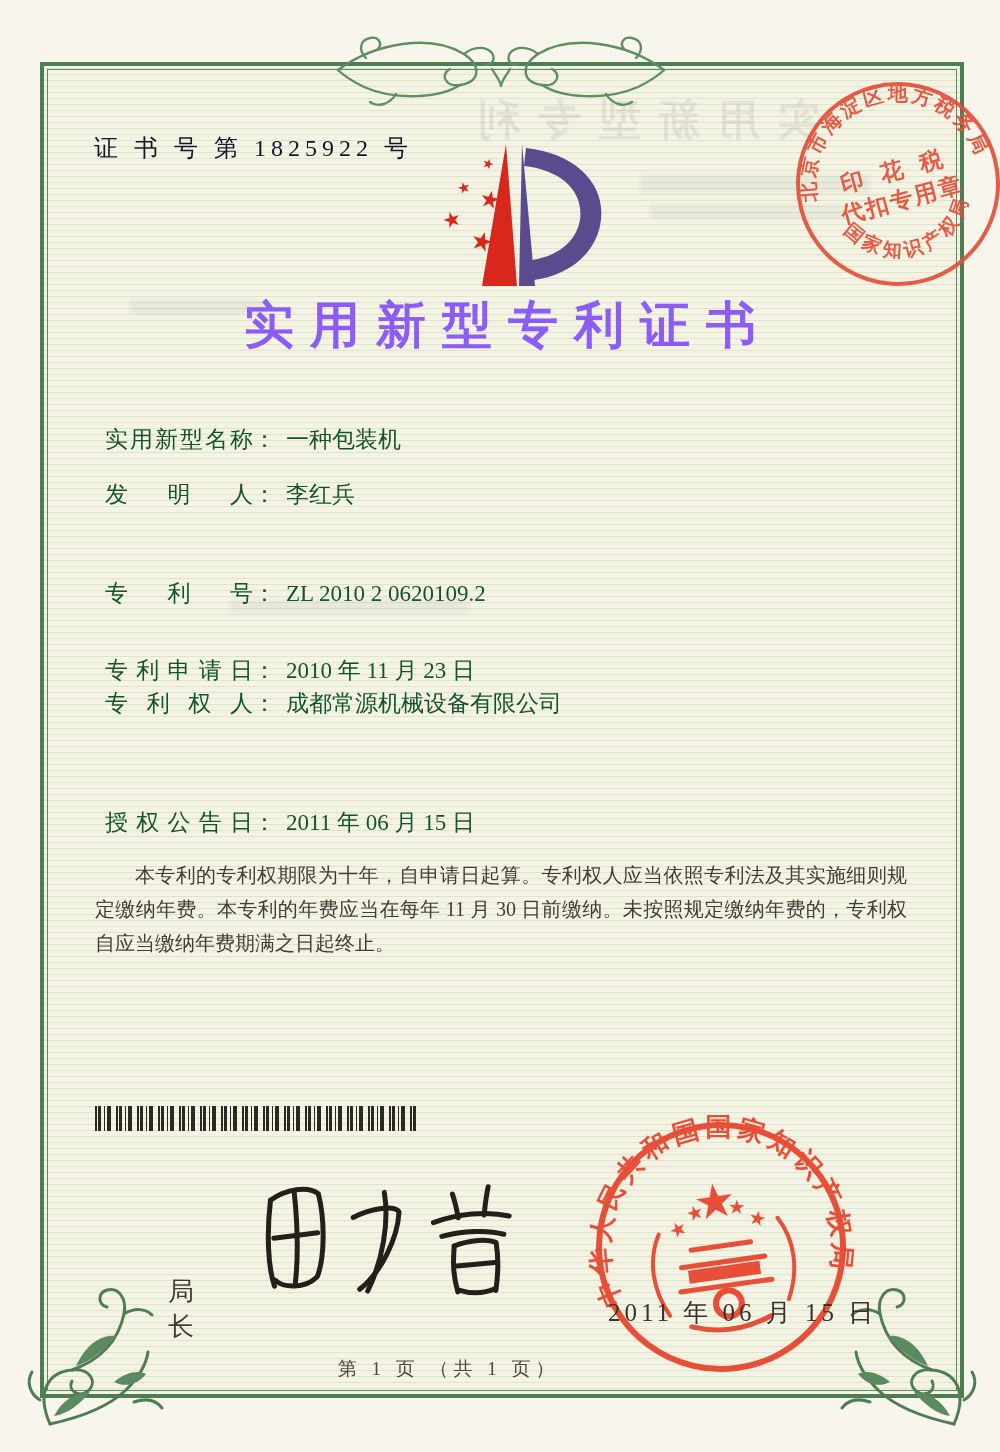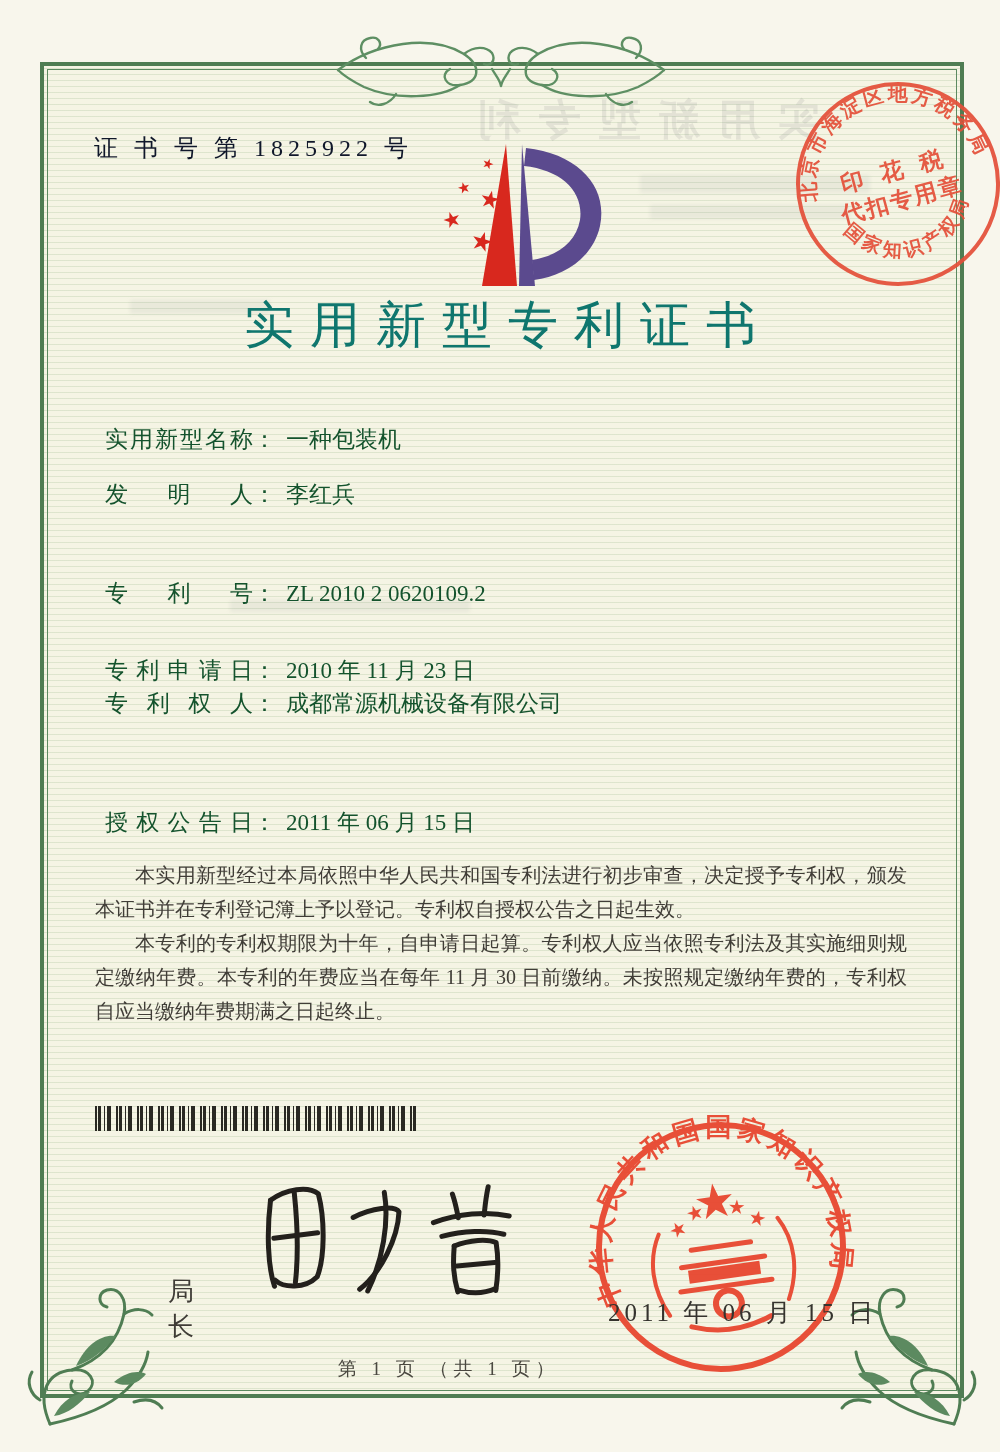--- a/index.html
+++ b/index.html
@@ -33,21 +33,21 @@
   }
   .ghost-bar{position:absolute;background:rgba(130,134,140,0.10);filter:blur(2px);border-radius:2px;}
   .cert-no{
     position:absolute;left:94px;top:132px;
     font-size:24px;letter-spacing:5px;color:#0f172a;
   }
   .logo{position:absolute;left:418px;top:138px;}
   .stamp-tax{position:absolute;left:788px;top:74px;opacity:.93;}
   .title{
     position:absolute;left:0;top:292px;width:1000px;text-align:center;
-    font-size:50px;font-weight:normal;letter-spacing:16px;color:#0f766e;
+    font-size:50px;font-weight:bold;letter-spacing:16px;color:#8b5cf6;
     text-indent:16px;
   }
   .fields{position:absolute;left:105px;top:0;width:820px;}
   .field{position:absolute;left:0;font-size:23px;color:#14532d;white-space:nowrap;}
   .field .lab{
     display:inline-block;width:148px;
     text-align:justify;text-align-last:justify;vertical-align:bottom;
   }
   .field .colon{display:inline-block;margin-right:10px;}
   .f0{top:424px;} .f1{top:479px;} .f2{top:578px;}
@@ -201,21 +201,20 @@
     </div>
     <div class="field f4">
       <span class="lab">专利权人</span><span class="colon">：</span><span>成都常源机械设备有限公司</span>
     </div>
     <div class="field f5">
       <span class="lab">授权公告日</span><span class="colon">：</span><span>2011 年 06 月 15 日</span>
     </div>
   </div>
 
   <div class="paras">
-    <p>本实用新型经过本局依照中华人民共和国专利法进行初步审查，决定授予专利权，颁发本证书并在专利登记簿上予以登记。专利权自授权公告之日起生效。</p>
     <p>本专利的专利权期限为十年，自申请日起算。专利权人应当依照专利法及其实施细则规定缴纳年费。本专利的年费应当在每年 11 月 30 日前缴纳。未按照规定缴纳年费的，专利权自应当缴纳年费期满之日起终止。</p>
   </div>
 
   <div class="barcode"></div>
 
   <div class="sig-block">
     <div class="sig-title">局长</div>
     <svg class="sig-svg" width="280" height="130" viewBox="0 0 280 130" role="img" aria-label="田力普">
       <g stroke="#23201c" stroke-width="5" fill="none" stroke-linecap="round" stroke-linejoin="round" transform="rotate(-2 140 65)">
         <path d="M16,20 C11,52 11,86 17,106"></path>

